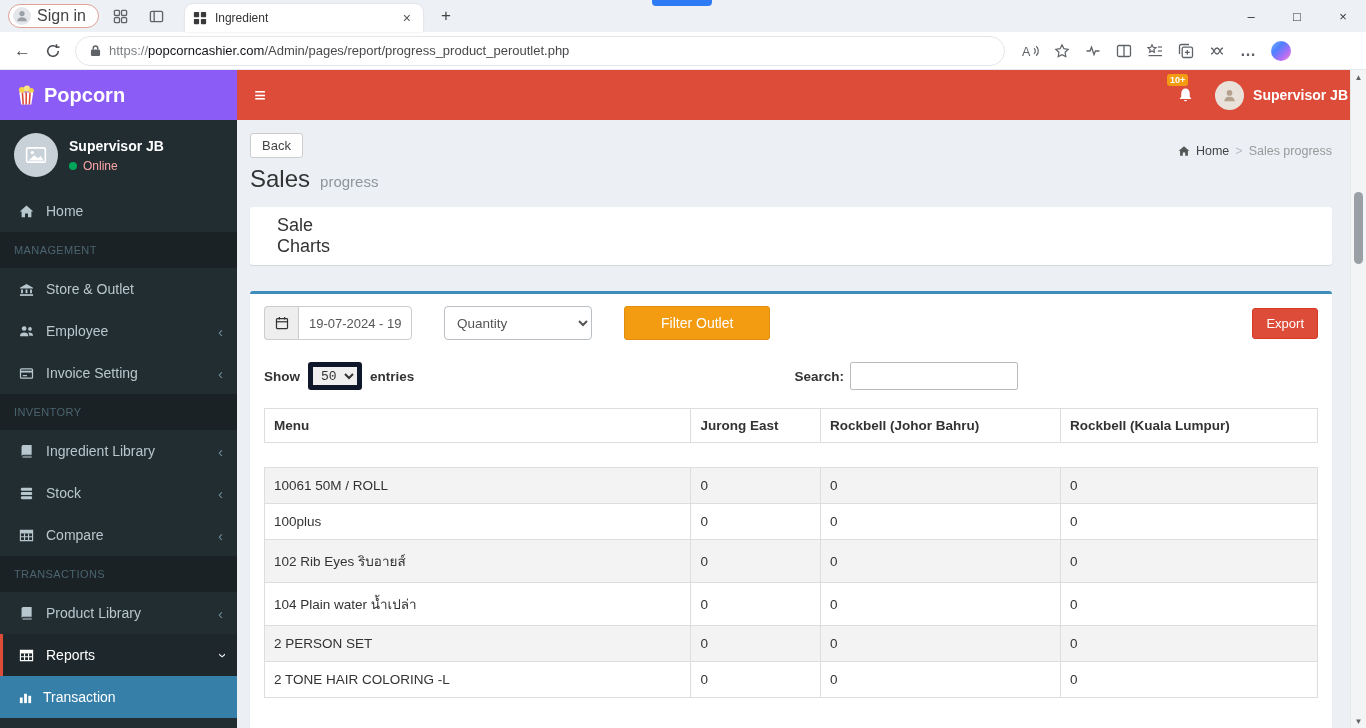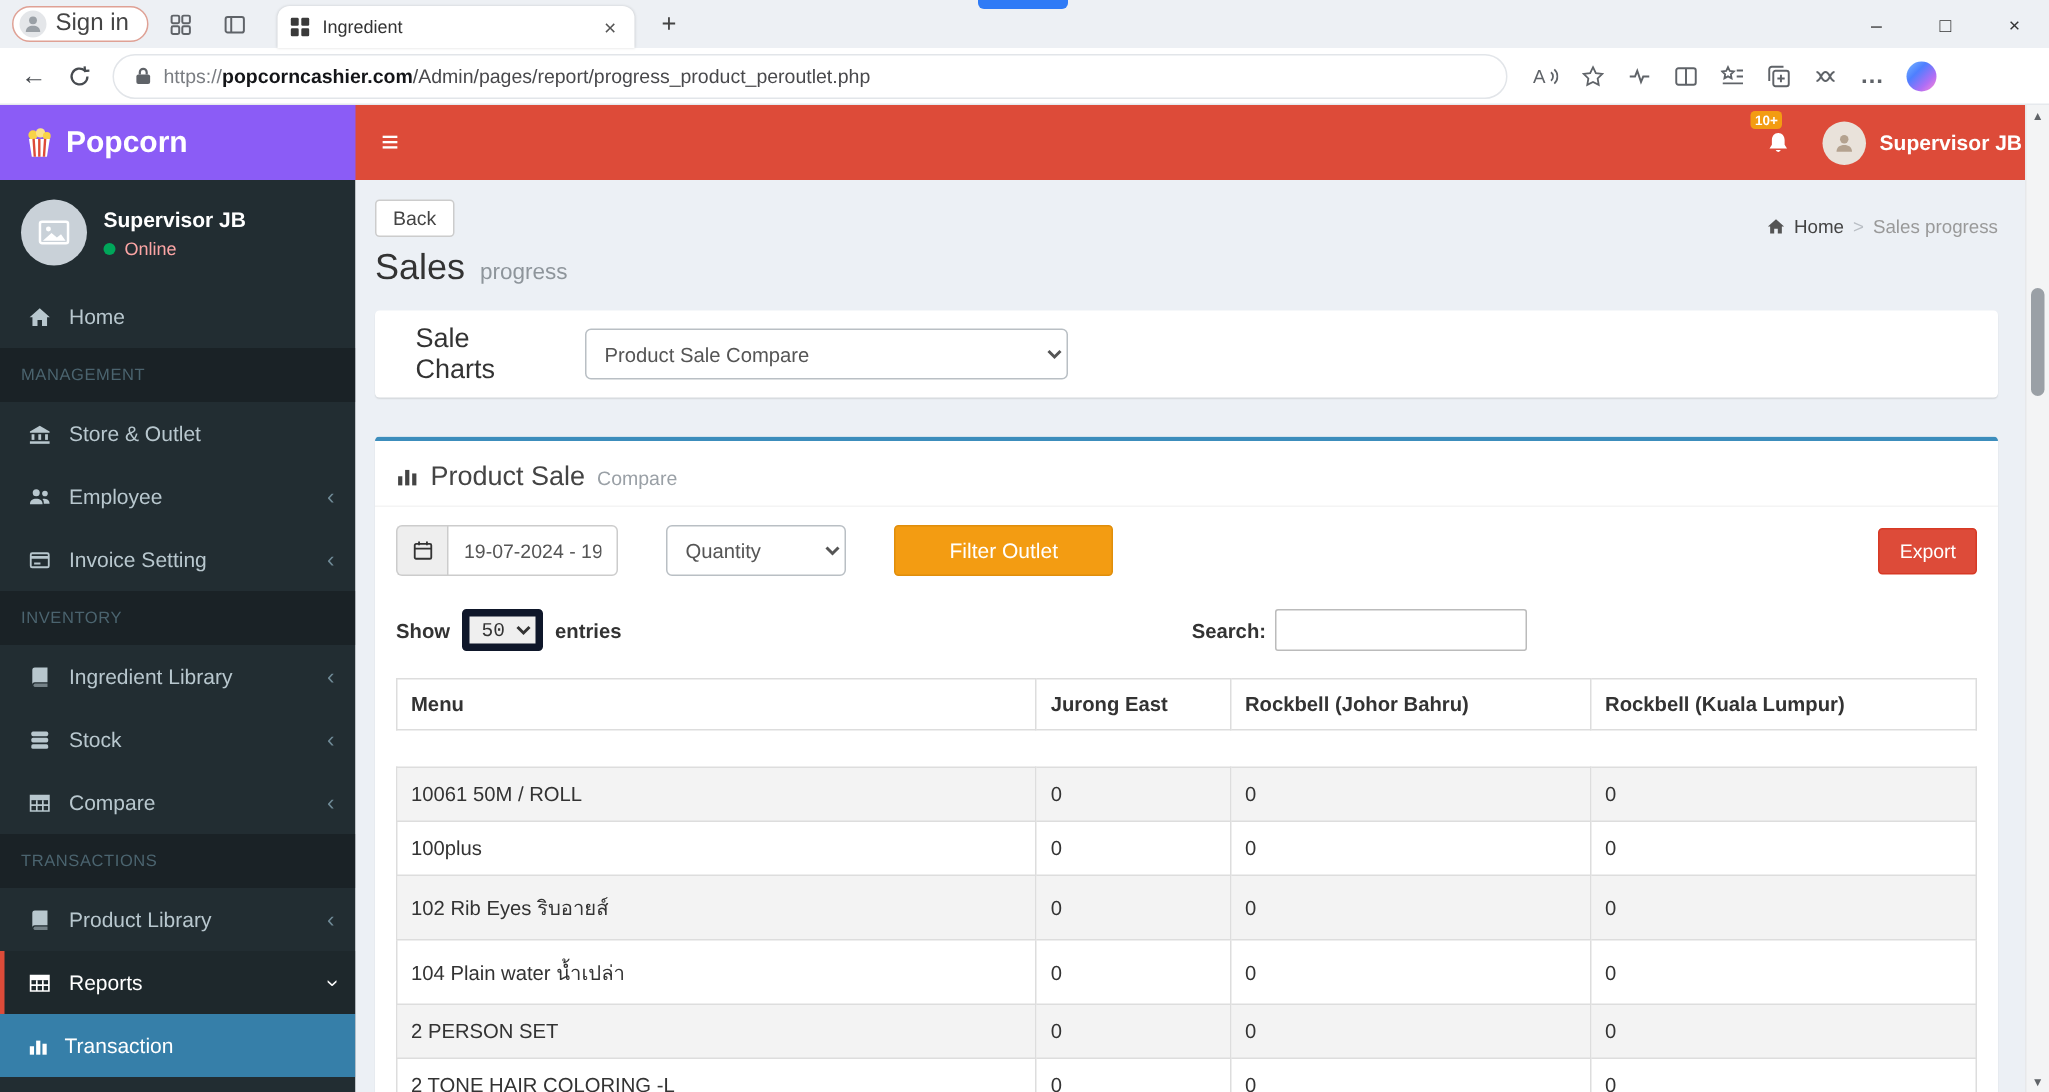--- a/index.html
+++ b/index.html
@@ -18,21 +18,21 @@
   .newtab-btn { font-size:17px; color:#444; margin-left:10px; padding:0 8px; }
   .share-indicator { position:absolute; left:652px; top:0; width:60px; height:6px; background:#2f7bf6; border-radius:0 0 4px 4px; }
   .win-controls { position:absolute; right:0; top:0; height:32px; display:flex; }
   .win-btn { width:46px; height:32px; display:flex; align-items:center; justify-content:center; font-size:13px; color:#333; }
 
   .addressbar { height:38px; background:#fff; display:flex; align-items:center; padding:0 14px; gap:14px; border-bottom:1px solid #e6e9ed; }
   .nav-glyph { font-size:17px; color:#474b50; }
   .url-field { flex:1; max-width:930px; height:30px; background:#fff; border:1px solid #e2e5e9; border-radius:16px; display:flex; align-items:center; gap:8px; padding:0 14px; }
   .url-text { font-size:13px; color:#49494c; white-space:nowrap; overflow:hidden; }
   .url-text .scheme { color:#7a7d82; }
-  .url-text .domain { color:#141518; font-weight:700; }
+  .url-text .domain { color:#141518; font-weight:400; }
   .addr-icons { display:flex; align-items:center; gap:15px; margin-left:2px; }
   .addr-icons .glyph { color:#5f6368; font-size:16px; }
   .copilot-dot { width:20px; height:20px; border-radius:50%; background:linear-gradient(135deg,#7ab8ff 0%,#4e7fff 35%,#b06ef5 70%,#ff8bd2 100%); }
 
   
   .webarea { height:658px; position:relative; display:flex; flex-direction:column; }
   .app-header { height:50px; background:#dd4b39; display:flex; align-items:center; flex-shrink:0; }
   .logo { width:237px; height:50px; background:#8b5cf6; color:#fff; display:flex; align-items:center; gap:7px; padding-left:15px; font-size:20px; font-weight:700; flex-shrink:0; }
   .sidebar-toggle { width:46px; height:50px; display:flex; align-items:center; justify-content:center; color:#fff; font-size:20px; }
   .header-spacer { flex:1; }
@@ -78,21 +78,21 @@
 
   .report-card { margin-top:26px; border-top:3px solid #3c8dbc; min-height:500px; }
   .report-card-header { display:flex; align-items:baseline; gap:8px; padding:13px 14px 9px; border-bottom:1px solid #f4f4f4; }
   .report-title { font-size:18px; color:#444; }
   .report-subtitle { font-size:13px; color:#9aa0a6; }
   .report-body { padding:12px 14px 0; }
 
   .filter-row { display:flex; align-items:center; }
   .ig-addon { width:34px; height:34px; border:1px solid #ccc; border-right:none; border-radius:4px 0 0 4px; background:#eee; display:flex; align-items:center; justify-content:center; color:#333; }
   .date-input { width:114px; height:34px; border:1px solid #ccc; border-radius:0 4px 4px 0; padding:0 10px; font-size:13px; color:#555; font-family:inherit; }
-  .measure-select { width:120px; margin-left:32px; }
+  .measure-select { width:148px; margin-left:32px; }
   .btn-filter { margin-left:32px; height:34px; padding:0 36px; background:#f39c12; border:1px solid #e08e0b; border-radius:3px; color:#fff; font-size:14px; font-family:inherit; }
   .btn-export { margin-left:auto; height:31px; padding:0 13px; background:#dd4b39; border:1px solid #d73925; border-radius:3px; color:#fff; font-size:13px; font-family:inherit; }
 
   .dt-row { margin-top:22px; display:flex; align-items:center; font-size:13.5px; font-weight:700; color:#333; }
   .dt-length { display:flex; align-items:center; gap:8px; }
   .dt-length select { height:28px; border:5px solid #0f172a; border-radius:3px; font-size:13px; color:#333; font-family:Liberation Mono, monospace; padding:0 4px; }
   .dt-search { margin-left:auto; margin-right:300px; display:flex; align-items:center; gap:6px; }
   .dt-search input { width:168px; height:28px; border:1px solid #bbb; border-radius:2px; padding:0 8px; font-size:13px; font-family:inherit; }
 
   table.tbl { width:100%; border-collapse:collapse; table-layout:fixed; background:#fff; }
@@ -408,37 +408,23 @@
               </svg>
             </span>
           <span>Home</span>
           <span class="sep">&gt;</span>
           <span class="current">Sales progress</span>
         </div>
       </div>
 
       <div class="card chart-card">
         <div class="chart-label">Sale Charts</div>
-        <select class="form-select chart-select">
-          <option>Product Sale Compare</option>
-        </select>
       </div>
 
       <div class="card report-card">
-        <div class="report-card-header">
-          <span style="align-self:center;">
-              <svg width="15" height="15" viewBox="0 0 16 16" fill="#444">
-                <rect x="1.5" y="8" width="3" height="6.5"></rect>
-                <rect x="6.5" y="3.5" width="3" height="11"></rect>
-                <rect x="11.5" y="6" width="3" height="8.5"></rect>
-              </svg>
-            </span>
-          <span class="report-title">Product Sale</span>
-          <span class="report-subtitle">Compare</span>
-        </div>
         <div class="report-body">
           <div class="filter-row">
             <span class="ig-addon">
               <svg width="14" height="14" viewBox="0 0 16 16" fill="none" stroke="#333" stroke-width="1.4">
                   <rect x="1.7" y="3" width="12.6" height="11.3" rx="1"></rect>
                   <line x1="1.7" y1="6.6" x2="14.3" y2="6.6"></line>
                   <line x1="5" y1="1.2" x2="5" y2="4"></line>
                   <line x1="11" y1="1.2" x2="11" y2="4"></line>
                 </svg>
             </span>

